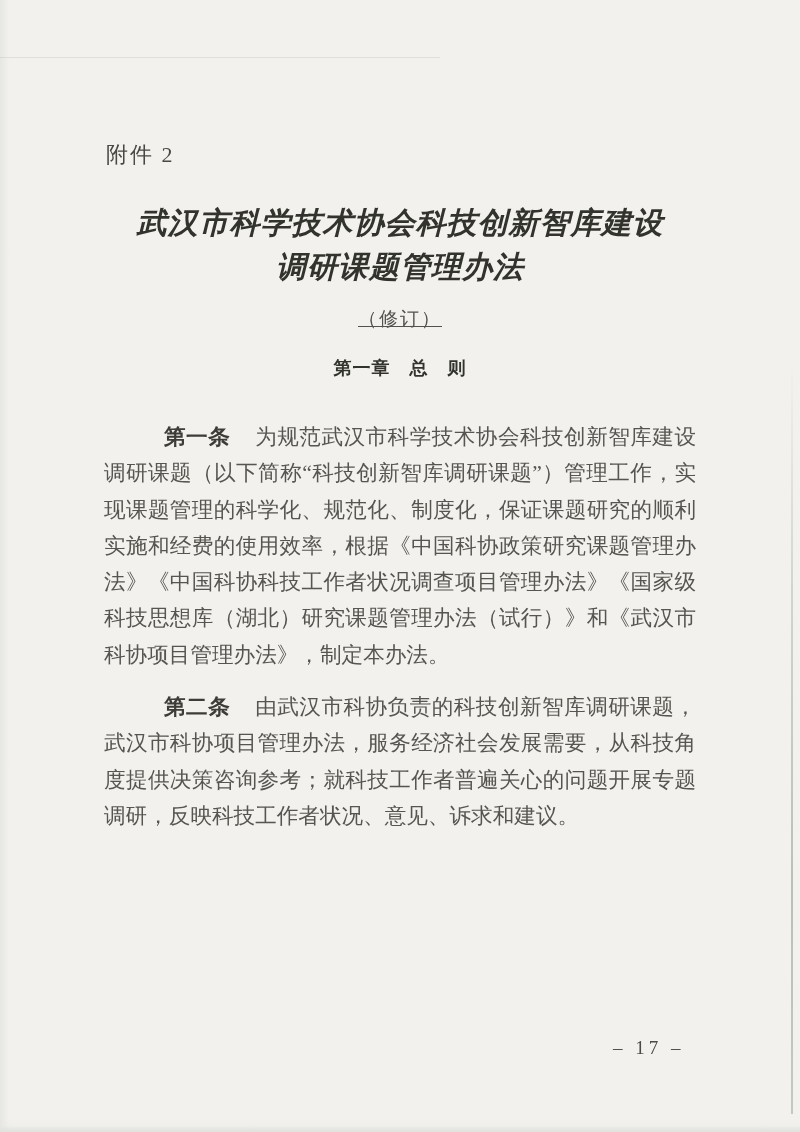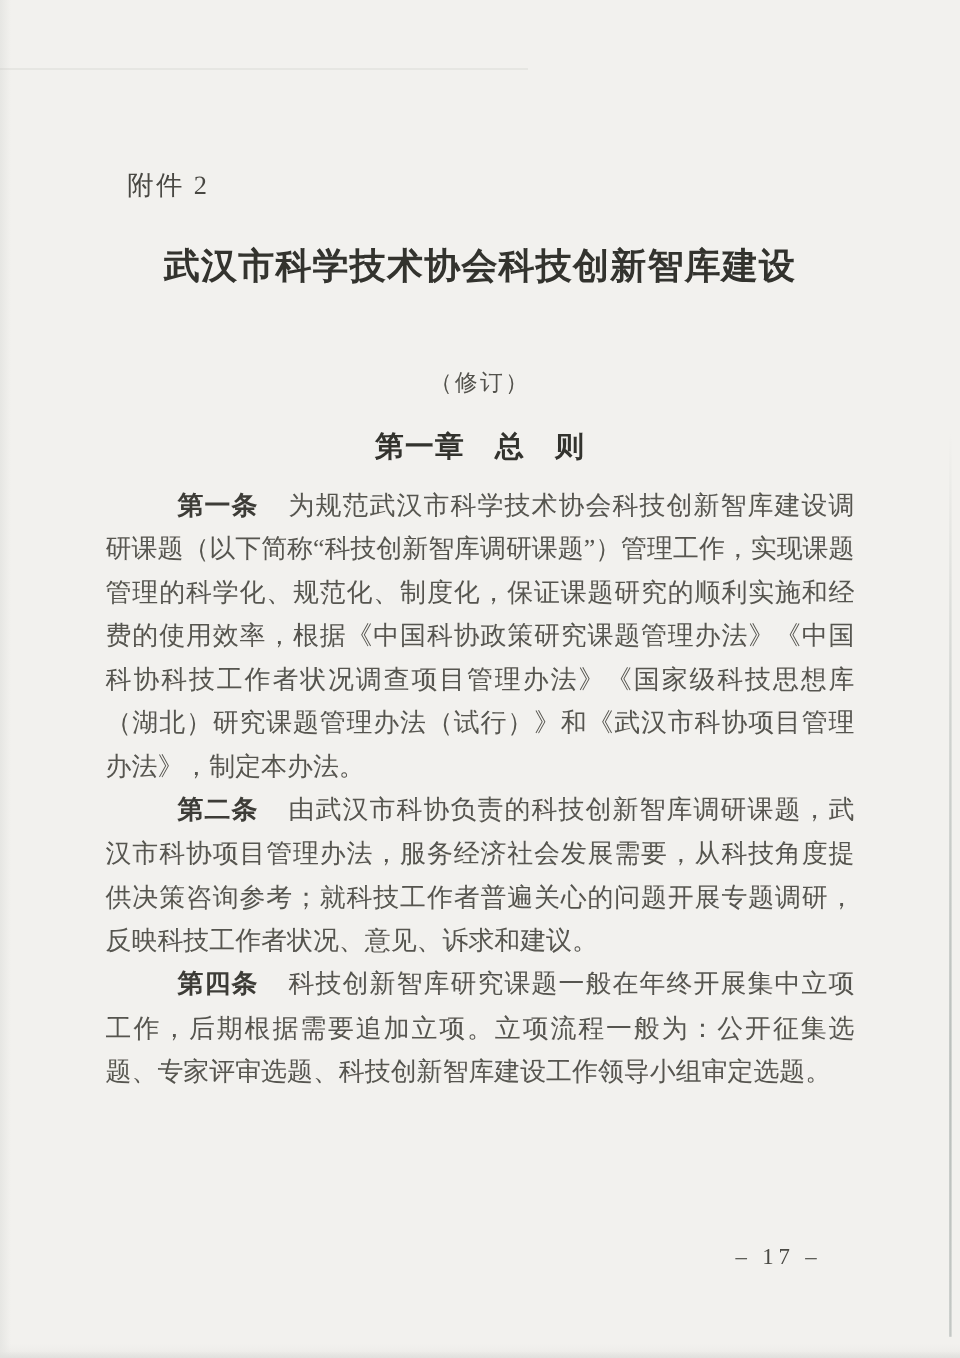--- a/index.html
+++ b/index.html
@@ -50,49 +50,51 @@
   .title {
     position: absolute;
     left: 0; right: 0; top: 201px;
     text-align: center;
     font-family: "Liberation Sans", sans-serif;
     font-weight: 700;
     font-size: 30px;
     line-height: 44px;
     letter-spacing: 1px;
     color: var(--ink-dark);
+    font-style: italic;
   }
   .revision {
     position: absolute;
     left: 0; right: 0; top: 306px;
     text-align: center;
     font-size: 19px;
     letter-spacing: 2px;
     color: #53524c;
+    text-decoration: underline;
   }
   .chapter {
     position: absolute;
     left: 0; right: 0; top: 356px;
     text-align: center;
     font-family: "Liberation Sans", sans-serif;
     font-weight: 700;
-    font-size: 24px;
+    font-size: 18px;
     letter-spacing: 1px;
     color: var(--ink-dark);
   }
   .body-text {
     position: absolute;
     left: 88px; top: 403px;
     width: 624px;
     font-size: 21.6px;
     line-height: 36.3px;
     text-align: justify;
     color: var(--ink);
   }
-  .body-text p { margin: 0; text-indent: 60px; }
+  .body-text p { margin: 16px; text-indent: 60px; }
   .term {
     font-family: "Liberation Sans", sans-serif;
     font-weight: 700;
     color: #3d3c37;
     margin-right: 25px;
   }
   .pageno {
     position: absolute;
     left: 613px; top: 1037px;
     width: 100px;
@@ -108,27 +110,27 @@
 <div class="page">
 
   <div class="artifact streak-top"></div>
   <div class="artifact edge-line-right"></div>
   <div class="artifact edge-bottom"></div>
 
   <div class="attachment">附件 2</div>
 
   <div class="title">
     <div>武汉市科学技术协会科技创新智库建设</div>
+    <div>调研课题管理办法</div>
   </div>
 
   <div class="revision">（修订）</div>
 
   <div class="chapter">第一章　总　则</div>
 
   <div class="body-text">
     <p><span class="term">第一条</span><span>为规范武汉市科学技术协会科技创新智库建设调研课题（以下简称“科技创新智库调研课题”）管理工作，实现课题管理的科学化、规范化、制度化，保证课题研究的顺利实施和经费的使用效率，根据《中国科协政策研究课题管理办法》《中国科协科技工作者状况调查项目管理办法》《国家级科技思想库（湖北）研究课题管理办法（试行）》和《武汉市科协项目管理办法》，制定本办法。</span></p>
     <p><span class="term">第二条</span><span>由武汉市科协负责的科技创新智库调研课题，武汉市科协项目管理办法，服务经济社会发展需要，从科技角度提供决策咨询参考；就科技工作者普遍关心的问题开展专题调研，反映科技工作者状况、意见、诉求和建议。</span></p>
-    <p><span class="term">第四条</span><span>科技创新智库研究课题一般在年终开展集中立项工作，后期根据需要追加立项。立项流程一般为：公开征集选题、专家评审选题、科技创新智库建设工作领导小组审定选题。</span></p>
   </div>
 
   <div class="pageno">– 17 –</div>
 
 </div>
 
 </body></html>

